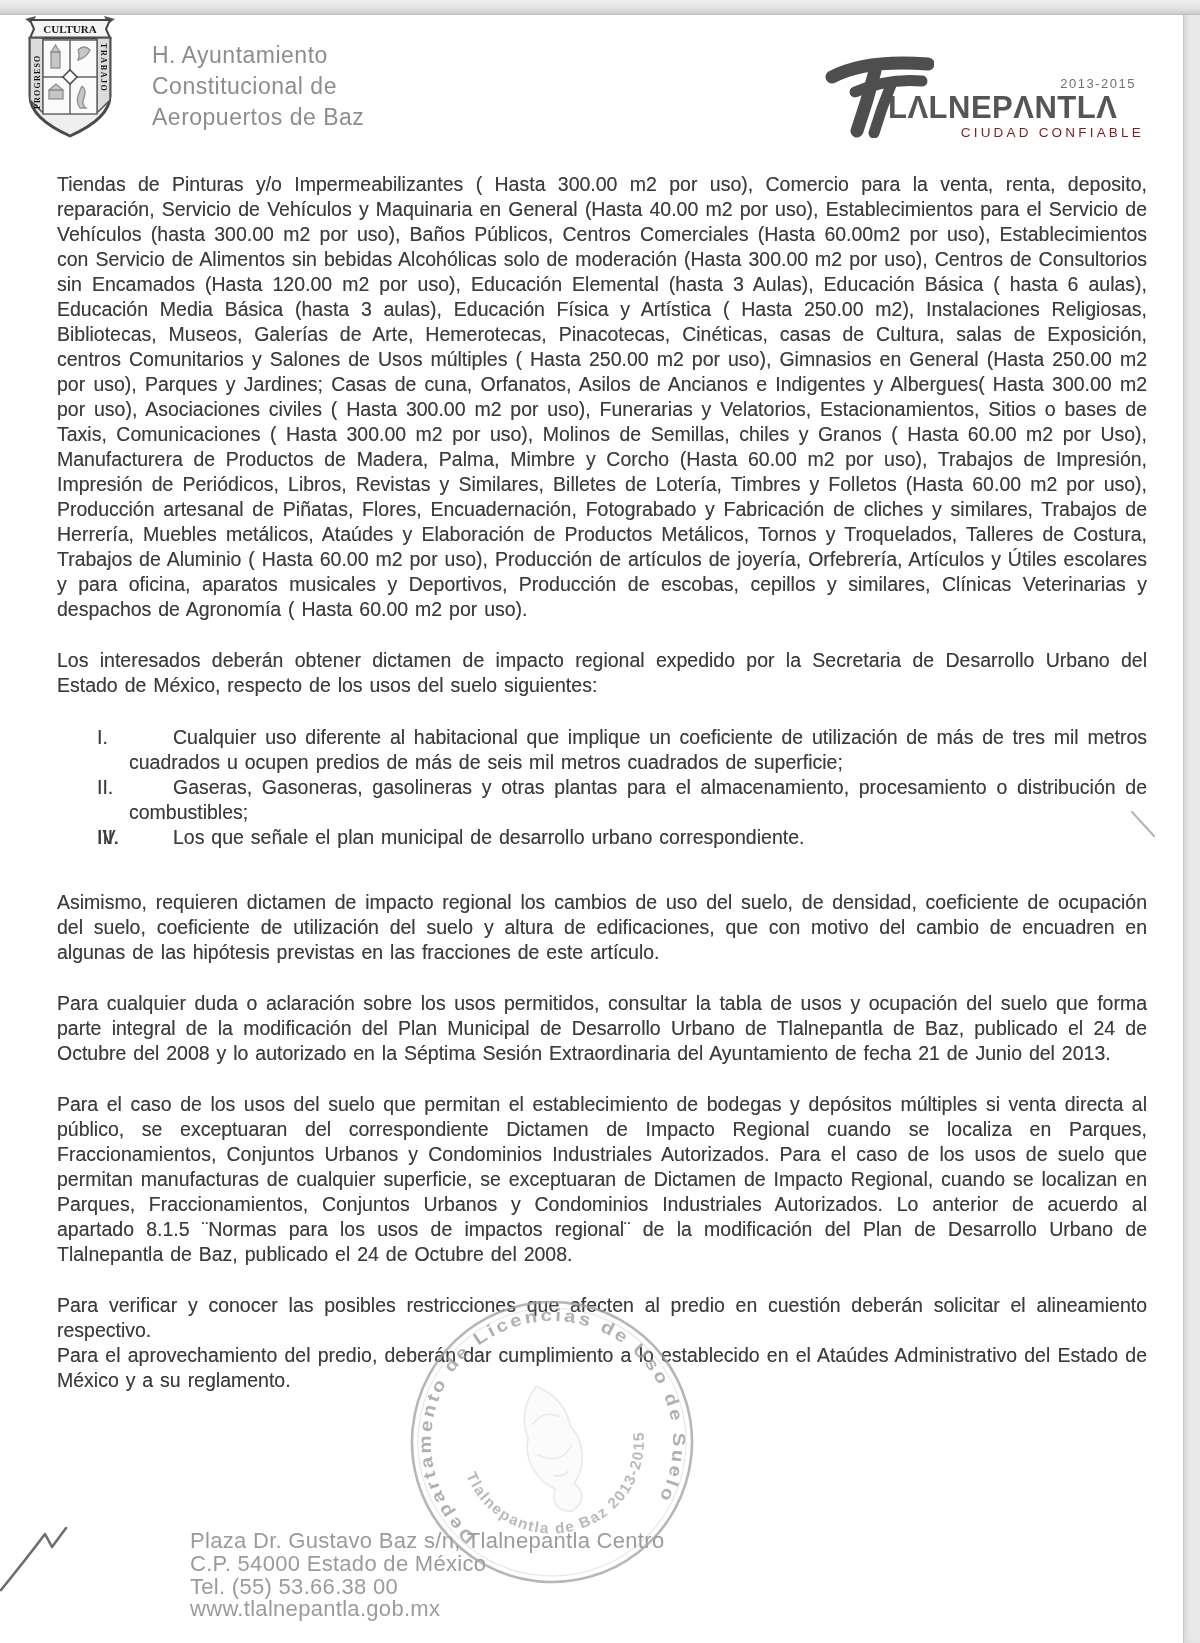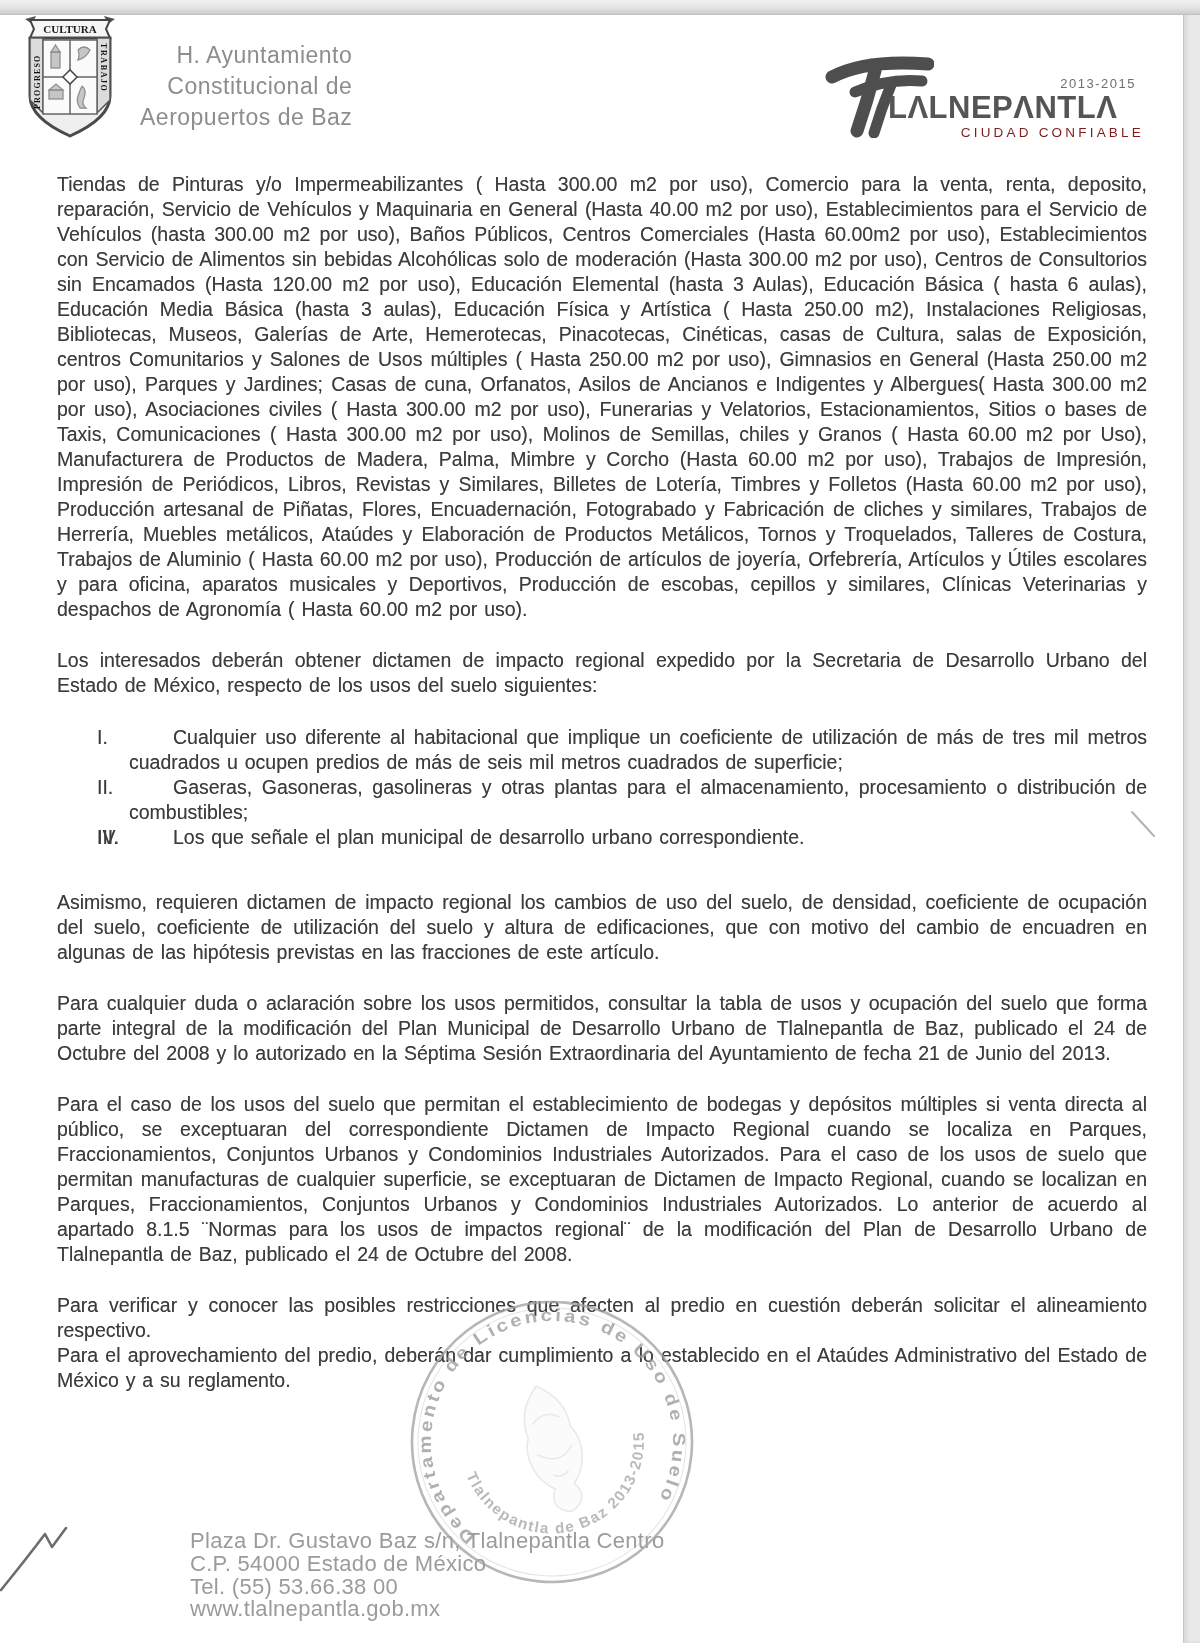--- a/index.html
+++ b/index.html
@@ -10,22 +10,22 @@
   
   .top-strip{position:absolute;left:0;top:0;width:1200px;height:14px;
     background:linear-gradient(180deg,#f0f0f0 0%,#e4e4e4 55%,#cccccc 100%);
     border-bottom:1px solid #bfbfbf;z-index:5;}
   .right-strip{position:absolute;left:1183px;top:0;width:17px;height:1643px;
     background:#e9e9e9;border-left:1px solid #c6c6c6;
     box-shadow:inset 3px 0 4px rgba(0,0,0,.07);z-index:4;}
   
   .header{position:absolute;left:0;top:0;width:1183px;height:160px;padding-left:18px;}
   .crest{position:absolute;left:22px;top:16px;width:96px;height:122px;}
-  .org-name{position:absolute;left:140px;top:40px;font-size:23px;line-height:31px;
-    color:#8d8d8d;letter-spacing:.5px;text-align:right;}
+  .org-name{position:absolute;left:152px;top:40px;font-size:23px;line-height:31px;
+    color:#8d8d8d;letter-spacing:.5px;}
   .logo{position:absolute;left:822px;top:52px;width:322px;height:92px;color:#565656;}
   .logo-glyph{position:absolute;left:0;top:0;width:112px;height:86px;}
   .logo-period{position:absolute;right:8px;top:24px;font-size:13px;font-weight:normal;
     color:#6f6f6f;letter-spacing:1.5px;}
   .logo-word{position:absolute;left:66px;top:38px;font-size:31px;font-weight:bold;
     color:#555555;letter-spacing:.5px;}
   .logo-tag{position:absolute;right:0;top:73px;font-size:13.5px;font-weight:normal;
     letter-spacing:3.2px;color:#7f1d1d;}
   
   .doc{position:absolute;left:57px;top:172px;width:1090px;font-size:19.5px;

